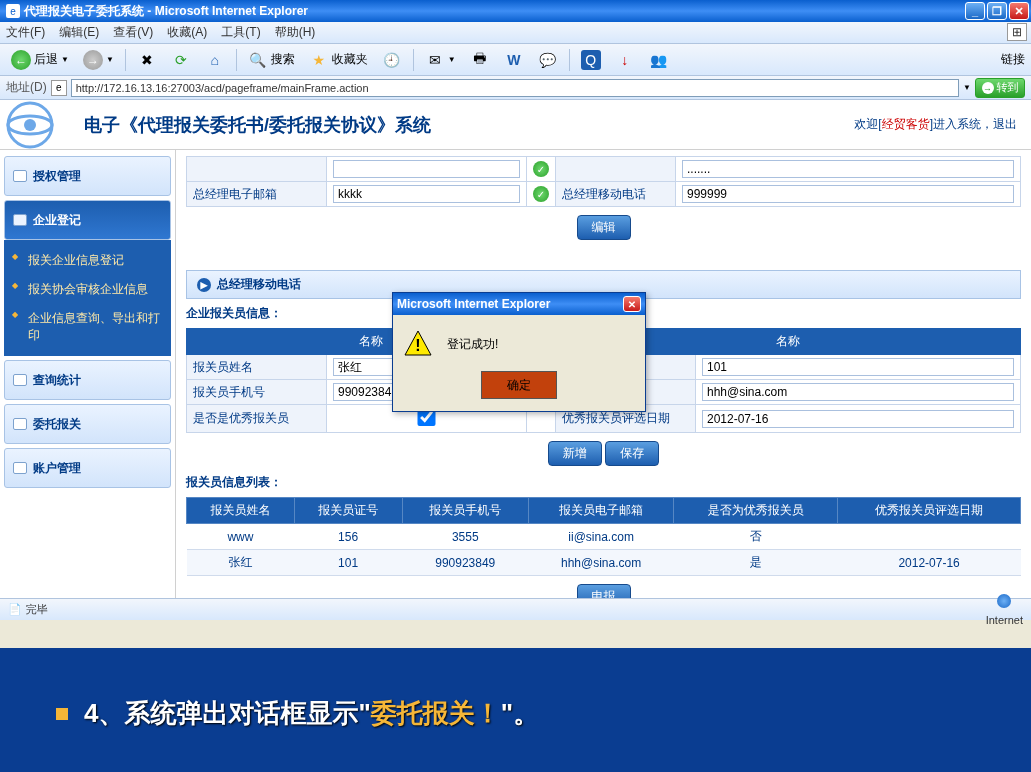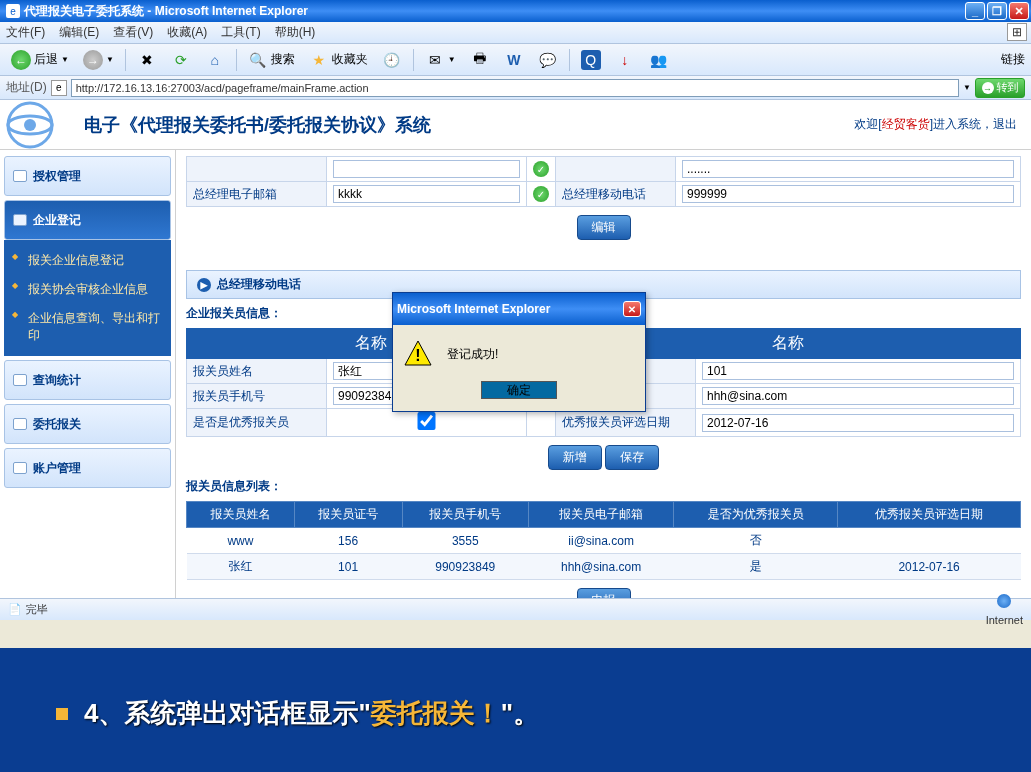--- a/index.html
+++ b/index.html
@@ -43,42 +43,42 @@
 .group-icon { width: 14px; height: 12px; background: #fff; border: 1px solid #7da2ce; border-radius: 2px; }
 .side-group.active .group-icon { background: #eaf3ff; }
 .main { flex: 1; padding: 6px 10px; background: #fff; overflow: hidden; }
 .check-ok { width: 16px; height: 16px; background: radial-gradient(#6ed86e,#2aa02a); border-radius: 50%; color: #fff; display: flex; align-items: center; justify-content: center; font-size: 10px; }
 .btn { background: linear-gradient(#5a9ee0,#1d5eaf); color: #fff; border: 1px solid #164a8c; border-radius: 4px; padding: 3px 14px; cursor: pointer; font-size: 12px; }
 .btn-row { text-align: center; margin: 8px 0; }
 .panel-header { background: linear-gradient(#eaf3ff,#d2e4fb); border: 1px solid #a8c3e5; padding: 5px 10px; color: #003a85; font-weight: bold; display: flex; align-items: center; gap: 6px; margin-top: 30px; margin-bottom: 6px; }
 .arrow-ic { width: 14px; height: 14px; background: #1d5eaf; border-radius: 50%; color: #fff; display: flex; align-items: center; justify-content: center; font-size: 9px; }
 .sub-title { color: #003a85; font-weight: bold; margin: 6px 0; }
 .grid { width: 100%; border-collapse: collapse; }
-.grid th { background: #1d5eaf; color: #fff; font-weight: normal; padding: 4px; border: 1px solid #1d5eaf; text-align: center; font-size: 16px; margin-top: 8px; }
+.grid th { background: #1d5eaf; color: #fff; font-weight: normal; padding: 4px; border: 1px solid #1d5eaf; text-align: center; font-size: 12px; margin-top: 8px; }
 .grid td { border: 1px solid #c7d5ea; padding: 3px 6px; color: #003a85; font-size: 12px; }
 .grid td.lbl { background: #eef3fb; }
 .grid td input { border: 1px solid #aac0de; height: 18px; padding: 0 4px; font-size: 12px; width: 100%; }
 .list-table { width: 100%; border-collapse: collapse; margin-top: 4px; }
 .list-table th { background: #1d5eaf; color: #fff; padding: 4px; font-weight: normal; border: 1px solid #5687c4; text-align: center; font-size: 12px;}
 .list-table td { padding: 4px; border-bottom: 1px solid #d0dbec; text-align: center; color: #003a85; font-size: 12px; }
 .list-table tr:nth-child(even) td { background: #f3f7fd; }
 .statusbar { height: 22px; background: linear-gradient(#f2f6fc,#d8e8fc); border-top: 1px solid #b0c4de; display: flex; align-items: center; justify-content: space-between; padding: 0 8px; font-size: 11px; color: #333; }
 .status-right { display: flex; align-items: center; gap: 6px; flex-direction: column; }
 .globe { width: 14px; height: 14px; background: radial-gradient(#6db0f5,#1a68c7); border-radius: 50%; }
 .slide-caption { position: absolute; top: 696px; left: 56px; display: flex; align-items: center; gap: 16px; color: #fff; }
 .bullet-sq { width: 12px; height: 12px; background: #f5b638; }
 .caption-text { font-size: 26px; font-weight: bold; text-shadow: 1px 1px 2px #000; }
 .caption-text .hl { color: #f5b638; }
 .dialog-overlay { position: absolute; top: 292px; left: 392px; width: 254px; background: #ece9d8; border: 1px solid #0a3d91; box-shadow: 2px 2px 6px rgba(0,0,0,0.3); z-index: 100; }
-.dialog-title { background: linear-gradient(#0a5fce,#3e8ef5,#0a5fce); height: 32px; color: #fff; display: flex; align-items: center; justify-content: space-between; padding: 0 4px; font-weight: bold; font-size: 12px; }
+.dialog-title { background: linear-gradient(#0a5fce,#3e8ef5,#0a5fce); height: 22px; color: #fff; display: flex; align-items: center; justify-content: space-between; padding: 0 4px; font-weight: bold; font-size: 12px; }
 .dlg-close { width: 18px; height: 16px; background: linear-gradient(#f57a6d,#c71a1a); border: 1px solid #fff; border-radius: 3px; color: #fff; display: flex; align-items: center; justify-content: center; font-size: 10px; cursor: pointer; }
 .dialog-body { padding: 14px 10px 8px; display: flex; align-items: center; gap: 14px; }
 .warn-icon { width: 30px; height: 30px; }
 .dialog-footer { text-align: center; padding: 4px 0 12px; }
-.dlg-btn { width: 76px; height: 18px; background: #0369a1; border: 1px solid #555; cursor: pointer; font-size: 12px; }
+.dlg-btn { width: 76px; height: 28px; background: #c2410c; border: 1px solid #555; cursor: pointer; font-size: 12px; }
 </style>
 </head>
 <body>
 
 <div class="ie-window">
   <div class="titlebar">
     <div class="titlebar-left">
       <div class="titlebar-icon">e</div>
       <div class="titlebar-text">代理报关电子委托系统 - Microsoft Internet Explorer</div>
     </div>

